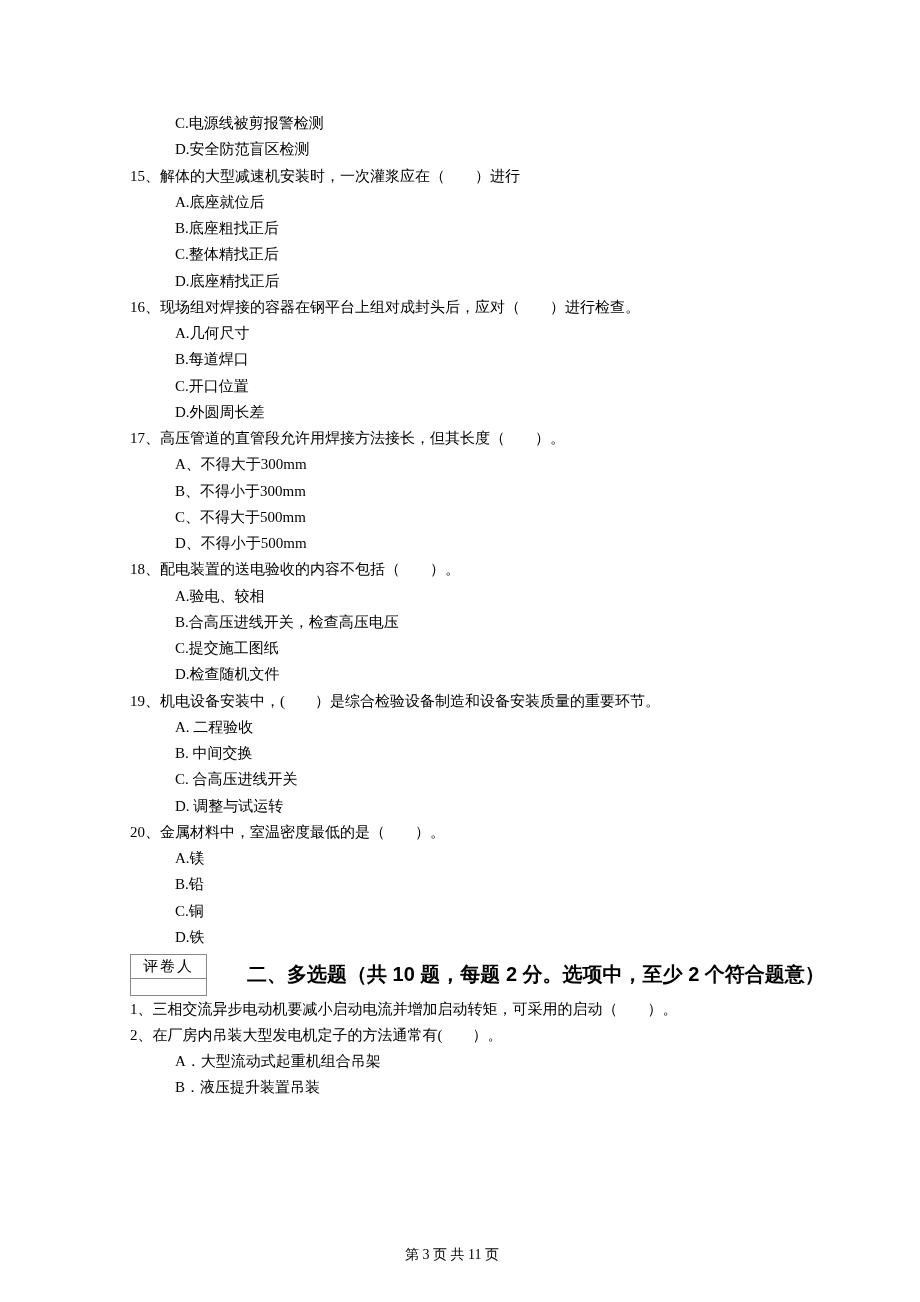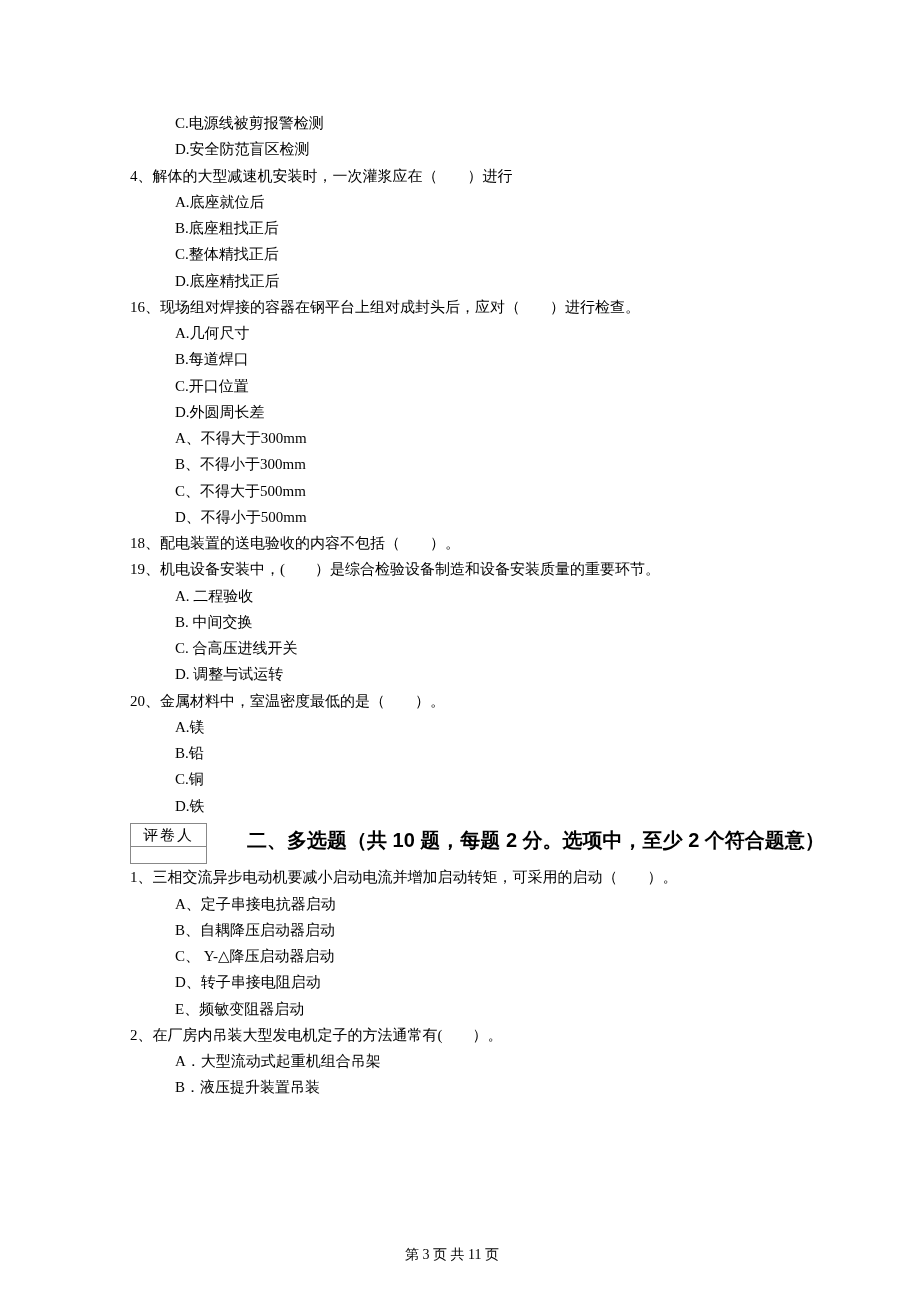--- a/index.html
+++ b/index.html
@@ -39,21 +39,21 @@
       border-bottom: 1px solid #888;
       padding: 0 12px;
       line-height: 1.5;
       letter-spacing: 2px;
     }
     .grader-blank {
       height: 16px;
     }
     .section-heading-row {
       display: flex;
-      align-items: flex-start;
+      align-items: flex-end;
       gap: 40px;
       margin-top: 4px;
     }
     .section-heading {
       font-family: "SimHei", "黑体", sans-serif;
       font-weight: bold;
       font-size: 20px;
       padding-bottom: 4px;
     }
     .footer {
@@ -71,50 +71,57 @@
 <div class="page">
 
   <div class="question">
     <div class="options">
       <span class="option">C.电源线被剪报警检测</span>
       <span class="option">D.安全防范盲区检测</span>
     </div>
   </div>
 
   <div class="question">
-    <span class="q-stem">4、解体的大型减速机安装时，一次灌浆应在（　　）进行</span>
+    <span class="q-stem">15、解体的大型减速机安装时，一次灌浆应在（　　）进行</span>
     <div class="options">
       <span class="option">A.底座就位后</span>
       <span class="option">B.底座粗找正后</span>
       <span class="option">C.整体精找正后</span>
       <span class="option">D.底座精找正后</span>
     </div>
   </div>
 
   <div class="question">
     <span class="q-stem">16、现场组对焊接的容器在钢平台上组对成封头后，应对（　　）进行检查。</span>
     <div class="options">
       <span class="option">A.几何尺寸</span>
       <span class="option">B.每道焊口</span>
       <span class="option">C.开口位置</span>
       <span class="option">D.外圆周长差</span>
     </div>
   </div>
 
   <div class="question">
+    <span class="q-stem">17、高压管道的直管段允许用焊接方法接长，但其长度（　　）。</span>
     <div class="options">
       <span class="option">A、不得大于300mm</span>
       <span class="option">B、不得小于300mm</span>
       <span class="option">C、不得大于500mm</span>
       <span class="option">D、不得小于500mm</span>
     </div>
   </div>
 
   <div class="question">
     <span class="q-stem">18、配电装置的送电验收的内容不包括（　　）。</span>
+    <div class="options">
+      <span class="option">A.验电、较相</span>
+      <span class="option">B.合高压进线开关，检查高压电压</span>
+      <span class="option">C.提交施工图纸</span>
+      <span class="option">D.检查随机文件</span>
+    </div>
   </div>
 
   <div class="question">
     <span class="q-stem">19、机电设备安装中，(　　）是综合检验设备制造和设备安装质量的重要环节。</span>
     <div class="options">
       <span class="option">A.  二程验收</span>
       <span class="option">B.  中间交换</span>
       <span class="option">C.  合高压进线开关</span>
       <span class="option">D.  调整与试运转</span>
     </div>
@@ -133,27 +140,20 @@
   <div class="section-heading-row">
     <div class="grader-box">
       <div class="grader-label">评卷人</div>
       <div class="grader-blank"></div>
     </div>
     <div class="section-heading">二、多选题（共 10 题，每题 2 分。选项中，至少 2 个符合题意）</div>
   </div>
 
   <div class="question">
     <span class="q-stem">1、三相交流异步电动机要减小启动电流并增加启动转矩，可采用的启动（　　）。</span>
-    <div class="options">
-      <span class="option">A、定子串接电抗器启动</span>
-      <span class="option">B、自耦降压启动器启动</span>
-      <span class="option">C、 Y-△降压启动器启动</span>
-      <span class="option">D、转子串接电阻启动</span>
-      <span class="option">E、频敏变阻器启动</span>
-    </div>
   </div>
 
   <div class="question">
     <span class="q-stem">2、在厂房内吊装大型发电机定子的方法通常有(　　）。</span>
     <div class="options">
       <span class="option">A．大型流动式起重机组合吊架</span>
       <span class="option">B．液压提升装置吊装</span>
     </div>
   </div>
 

